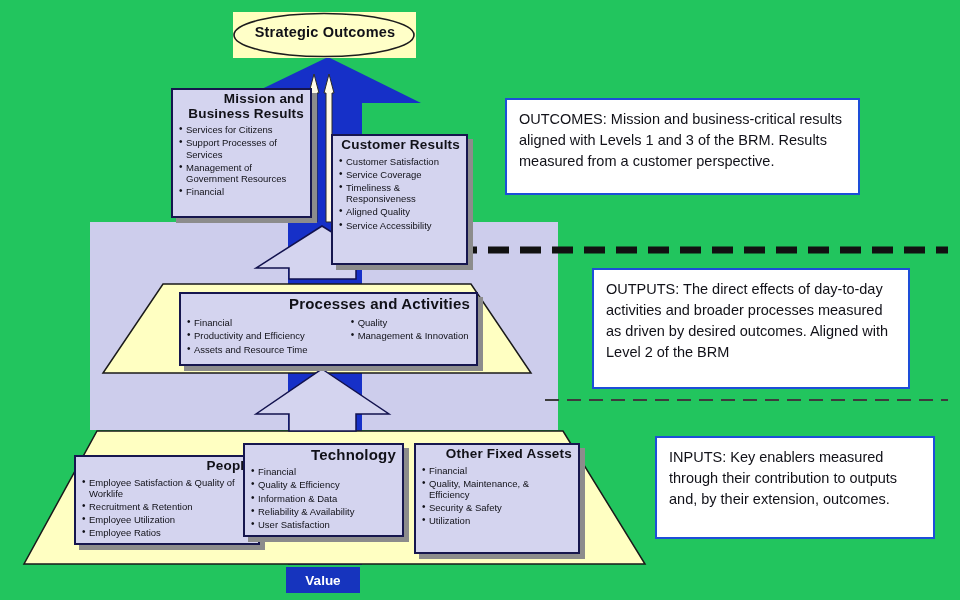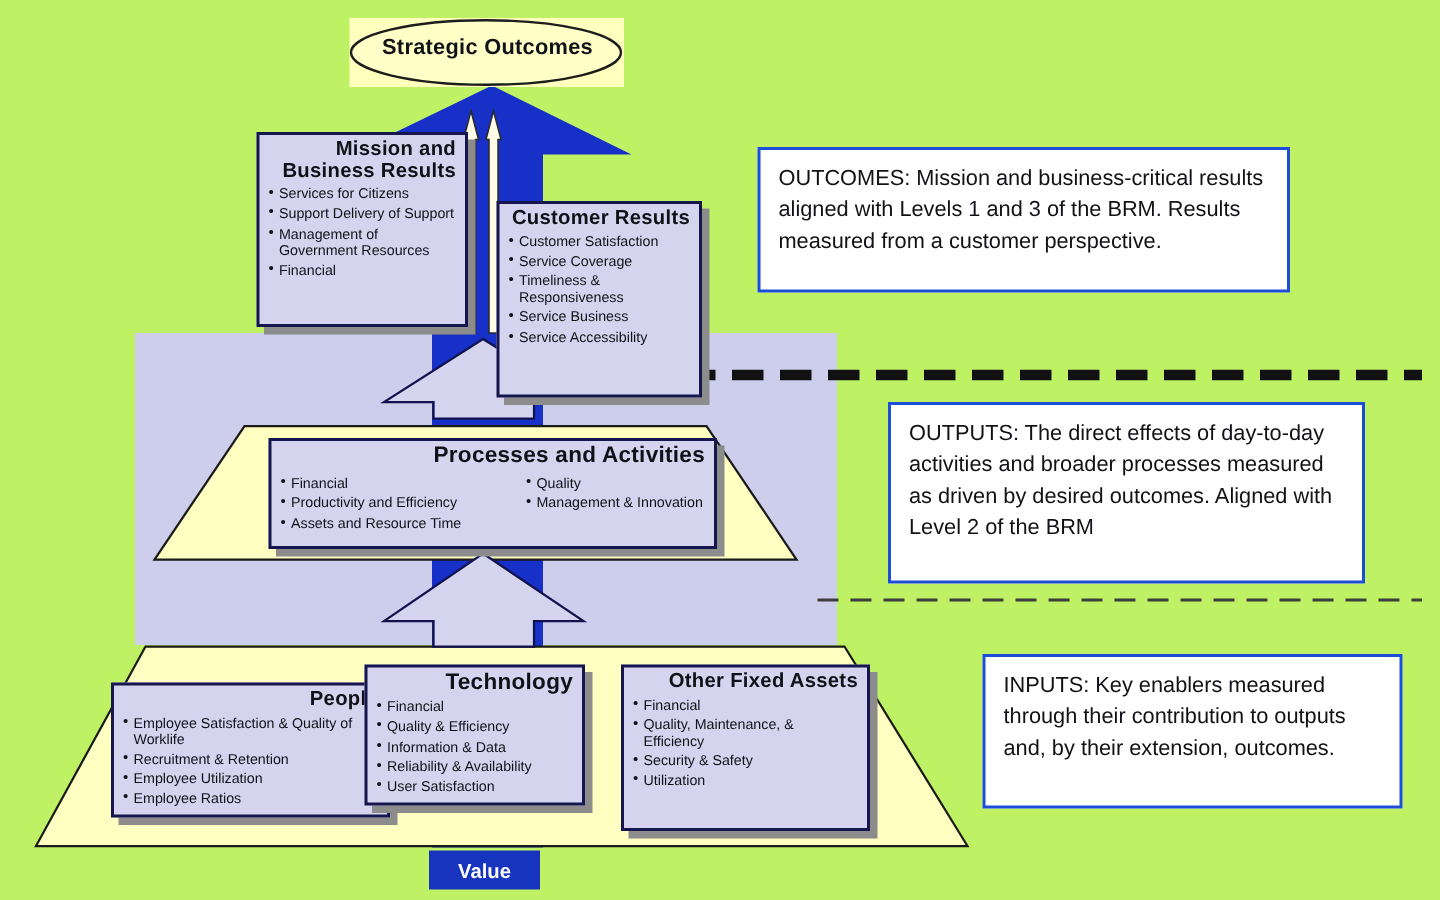--- a/index.html
+++ b/index.html
@@ -1,18 +1,18 @@
 <!DOCTYPE html>
 <html><head>
 <meta charset="utf-8">
 <style>
   html,body { margin:0; padding:0; background:#ffffff; }
   .stage {
     position:relative; width:960px; height:600px; overflow:hidden;
-    background:#bef264;
+    background:#22c55e;
     font-family:"Liberation Sans", sans-serif;
     color:#111118;
   }
   .stage svg.bglayer { position:absolute; left:0; top:0; z-index:0; }
 
   
   .panel {
     position:absolute; z-index:2; box-sizing:border-box;
     background:#d4d4ef; border:2px solid #16164e;
     box-shadow:5px 5px 0 #8c8c8c;
@@ -76,33 +76,33 @@
     <rect x="233" y="12" width="183" height="46" fill="#ffffbe"></rect>
     <ellipse cx="324" cy="35" rx="90" ry="21.5" fill="#ffffc8" stroke="#1d1d1d" stroke-width="1.6"></ellipse>
   </svg>
 
   <div class="ellipse-label">Strategic Outcomes</div>
 
   <div class="panel" style="left:171px; top:88px; width:141px; height:130px;">
     <div class="panel-title t-13">Mission and Business Results</div>
     <div class="bullets">
         <div class="bullet">Services for Citizens</div>
-        <div class="bullet">Support Delivery of Support</div>
+        <div class="bullet">Support Processes of Services</div>
         <div class="bullet">Management of Government Resources</div>
         <div class="bullet">Financial</div>
       </div>
   </div>
 
   <div class="panel" style="left:331px; top:87px; width:137px; height:131px; padding-right:6px;margin-top:47px;">
     <div class="panel-title t-13">Customer Results</div>
     <div class="bullets">
         <div class="bullet">Customer Satisfaction</div>
         <div class="bullet">Service Coverage</div>
         <div class="bullet">Timeliness &amp; Responsiveness</div>
-        <div class="bullet">Service Business</div>
+        <div class="bullet">Aligned Quality</div>
         <div class="bullet">Service Accessibility</div>
       </div>
   </div>
 
   <div class="note" style="left:505px; top:98px; width:355px; height:97px;">OUTCOMES: Mission and business-critical results aligned with Levels 1 and 3 of the BRM.  Results measured from a customer perspective.</div>
 
   <div class="panel" style="left:179px; top:292px; width:299px; height:74px;">
     <div class="panel-title t-15">Processes and Activities</div>
     <div class="two-col">
       <div class="col bullets" style="flex:0 0 55%;">
@@ -122,21 +122,21 @@
   <div class="panel" style="left:74px; top:455px; width:186px; height:90px;">
     <div class="panel-title t-13">People</div>
     <div class="bullets">
         <div class="bullet">Employee Satisfaction &amp; Quality of Worklife</div>
         <div class="bullet">Recruitment &amp; Retention</div>
         <div class="bullet">Employee Utilization</div>
         <div class="bullet">Employee Ratios</div>
       </div>
   </div>
 
-  <div class="panel" style="left:243px; top:443px; width:147px; height:94px;">
+  <div class="panel" style="left:243px; top:443px; width:161px; height:94px;">
     <div class="panel-title t-15">Technology</div>
     <div class="bullets">
         <div class="bullet">Financial</div>
         <div class="bullet">Quality &amp; Efficiency</div>
         <div class="bullet">Information &amp; Data</div>
         <div class="bullet">Reliability &amp; Availability</div>
         <div class="bullet">User Satisfaction</div>
       </div>
   </div>
 

